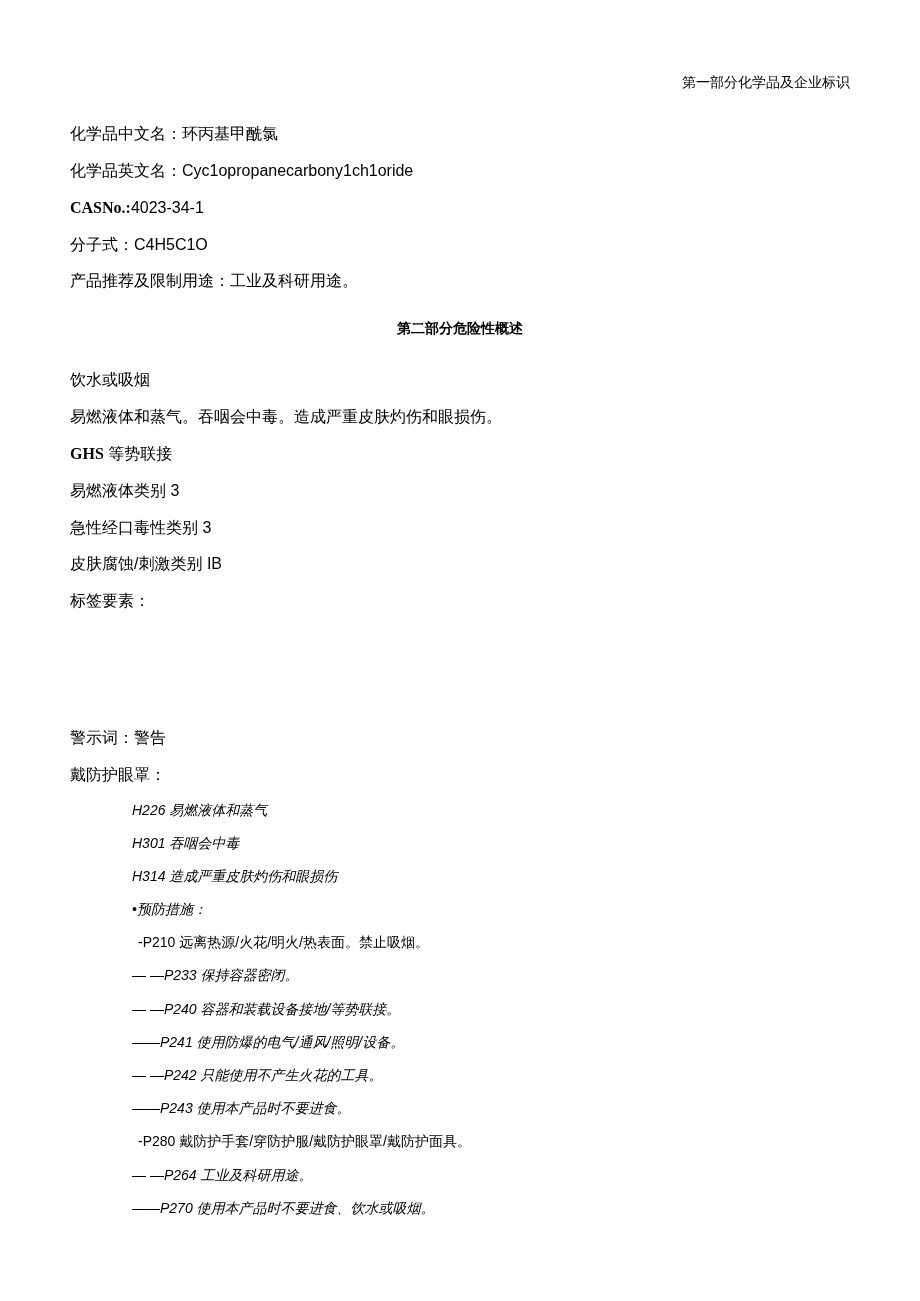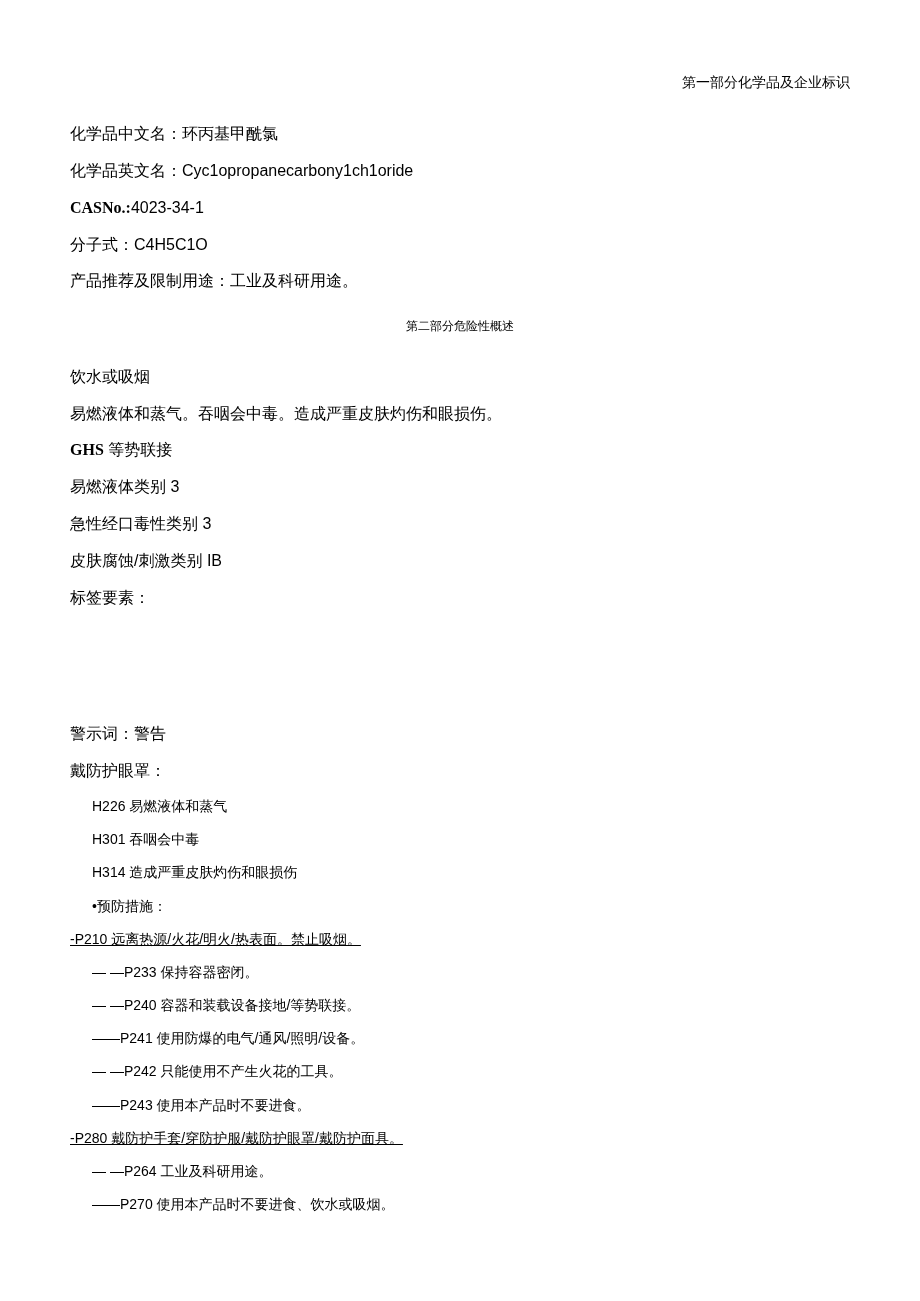--- a/index.html
+++ b/index.html
@@ -18,37 +18,39 @@
     }
     .section-title {
       text-align: right;
       margin-bottom: 25px;
       font-size: 14px;
     }
     .section-title-2 {
       text-align: center;
       margin-top: 20px;
       margin-bottom: 25px;
-      font-size: 12px;
+      font-size: 14px;
+      font-weight: bold;
     }
     .line {
       margin-bottom: 8px;
       font-size: 16px;
     }
     .bold {
       font-weight: bold;
       font-family: Liberation Serif, serif;
     }
     .sub-line {
-      margin-left: 22px;
+      margin-left: 62px;
       margin-bottom: 8px;
+      font-style: italic;
     }
     .sub-sub-line {
+      margin-left: 68px;
       margin-bottom: 8px;
-      text-decoration: underline;
     }
     .gap {
       height: 100px;
     }
   </style>
 </head>
 <body>
 
 <div class="section-title">第一部分化学品及企业标识</div>
 

